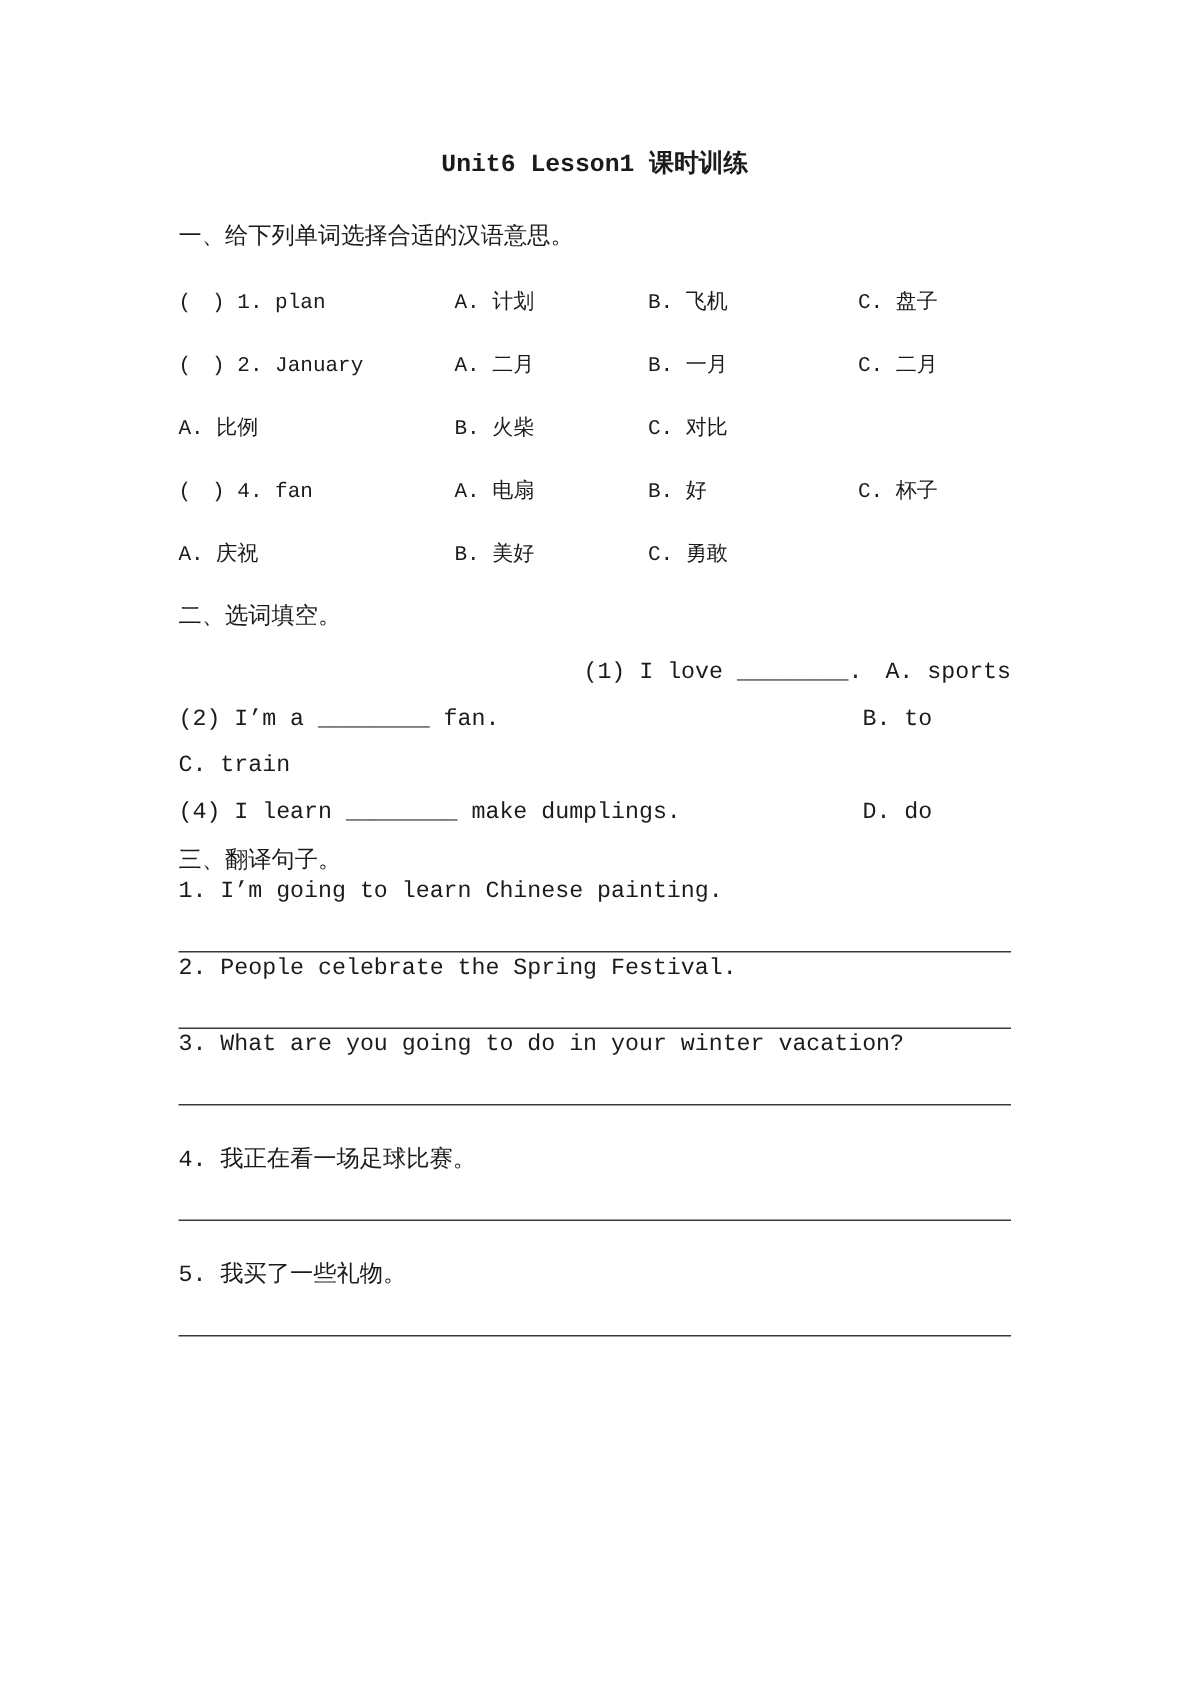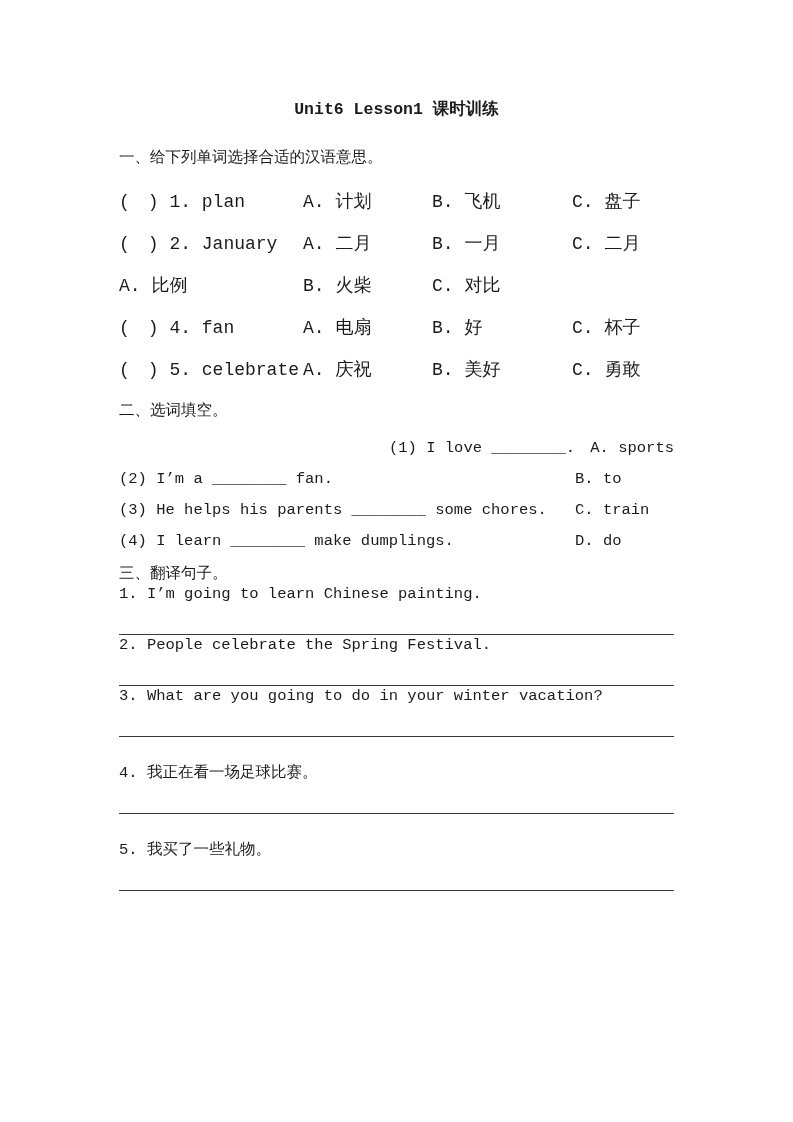--- a/index.html
+++ b/index.html
@@ -26,21 +26,21 @@
   .sec-heading {
     font-size: 15.5px;
     line-height: 20px;
   }
   .sh1 { margin-top: 28px; }
   .sh2 { margin-top: 21px; }
   .sh3 { margin-top: 13px; }
   .s1-row {
     display: grid;
     grid-template-columns: 184px 129px 140px auto;
-    font-size: 18px;
+    font-size: 14px;
     line-height: 20px;
     margin-top: 22px;
   }
   .s1-row.first { margin-top: 24px; }
   .s2-row {
     display: grid;
     grid-template-columns: 456px auto;
     font-size: 15.5px;
     line-height: 20px;
     margin-top: 11px;
@@ -84,38 +84,36 @@
     <span>B. 火柴</span>
     <span>C. 对比</span>
   </div>
   <div class="s1-row">
     <span>(　) 4. fan</span>
     <span>A. 电扇</span>
     <span>B. 好</span>
     <span>C. 杯子</span>
   </div>
   <div class="s1-row">
-    <span>(　) 5. celebrate</span>
     <span>A. 庆祝</span>
     <span>B. 美好</span>
     <span>C. 勇敢</span>
   </div>
 
   <div class="sec-heading sh2">二、选词填空。</div>
 
   <div class="s2-row first">
     <span>(1) I love ________.</span>
     <span>A. sports</span>
   </div>
   <div class="s2-row">
     <span>(2) I’m a ________ fan.</span>
     <span>B. to</span>
   </div>
   <div class="s2-row">
-    <span>(3) He helps his parents ________ some chores.</span>
     <span>C. train</span>
   </div>
   <div class="s2-row">
     <span>(4) I learn ________ make dumplings.</span>
     <span>D. do</span>
   </div>
 
   <div class="sec-heading sh3">三、翻译句子。</div>
 
   <div class="s3-text">1. I’m going to learn Chinese painting.</div>

